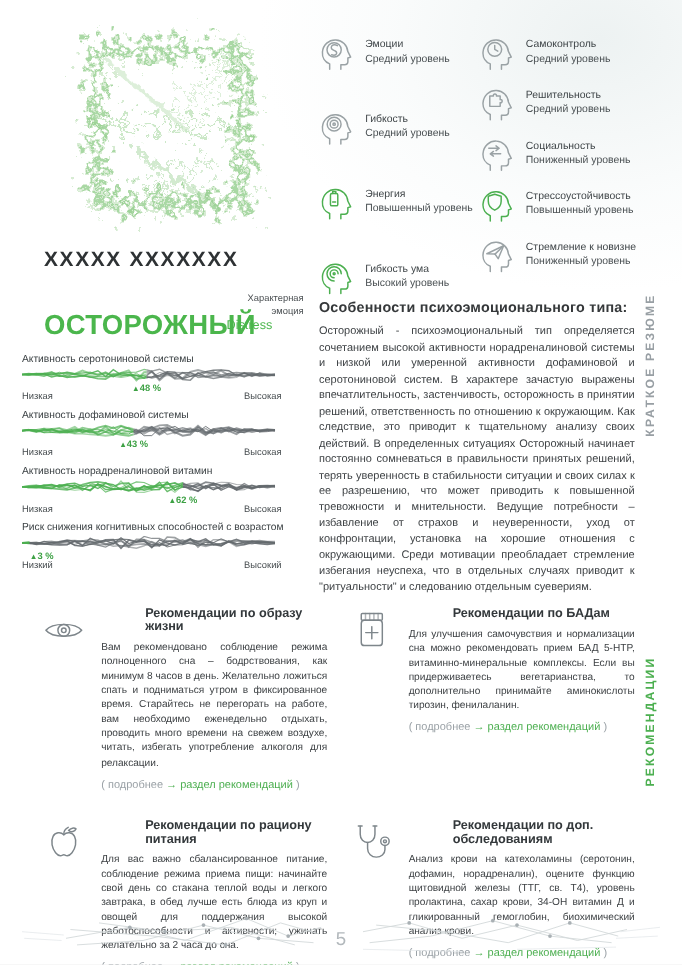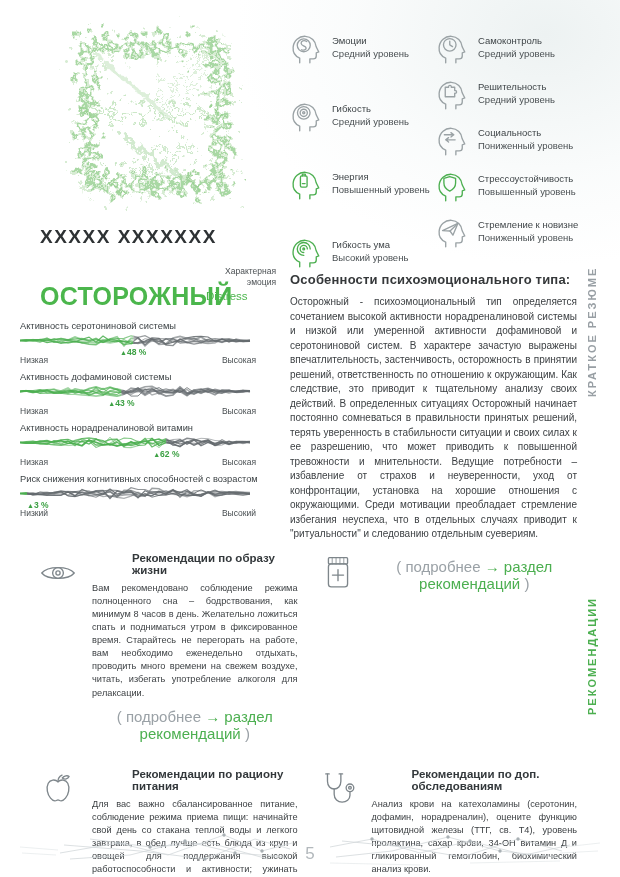--- a/index.html
+++ b/index.html
@@ -56,21 +56,21 @@
   .v-summary { left: 586px; top: 266px; height: 132px; color: #989fa4; }
   .v-recs { left: 586px; top: 596px; height: 120px; color: #4CAF50; }
 
   
   .recs { position: absolute; left: 36px; top: 550px; width: 541px; display: grid; grid-template-columns: 1fr 1fr; column-gap: 18px; row-gap: 24px; }
   .rec-card { display: grid; grid-template-columns: 46px 1fr; column-gap: 10px; align-items: start; }
   .rec-icon svg { width: 44px; height: 46px; }
   .rec-icon svg * { fill: none; stroke: #7e868b; stroke-width: 1.4; stroke-linecap: round; stroke-linejoin: round; }
   .rec-title { font-size: 11.5px; font-weight: bold; color: #33383b; margin: 2px 0 6px; padding-left: 40px; }
   .rec-body { margin: 0; font-size: 9.2px; line-height: 1.42; color: #3d4144; text-align: justify; }
-  .more { margin-top: 8px; font-size: 15px; color: #9aa1a6; text-align: center; }
+  .more { margin-top: 8px; font-size: 10px; color: #9aa1a6; }
   .more .grn { color: #4CAF50; }
   .more a { text-decoration: none; cursor: pointer; }
 
   
   .footer-decor { position: absolute; left: 0; bottom: 4px; }
   .page-num { position: absolute; left: 0; right: 0; bottom: 13px; text-align: center; font-size: 17px; color: #b2b8bc; }
 </style>
 </head>
 <body>
 
@@ -402,20 +402,22 @@
       </div>
 
       <div class="rec-card">
         <span class="rec-icon tone-gray"><svg viewBox="0 0 46 46">
             <rect x="13" y="13.5" width="20" height="24" rx="3"></rect>
             <rect x="13" y="7" width="20" height="6.5" rx="1"></rect>
             <path d="M17 7 V13.5 M21 7 V13.5 M25 7 V13.5 M29 7 V13.5" opacity="0.6"></path>
             <path d="M23 19.5 V31 M17.2 25.2 H28.8"></path>
           </svg></span>
         <div class="rec-content">
+          <h3 class="rec-title">Рекомендации по БАДам</h3>
+          <p class="rec-body">Для улучшения самочувствия и нормализации сна можно рекомендовать прием БАД 5-HTP, витаминно-минеральные комплексы. Если вы придерживаетесь вегетарианства, то дополнительно принимайте аминокислоты тирозин, фенилаланин.</p>
           <div class="more">
             <span>( </span><span>подробнее </span><span class="grn">→ </span><a class="grn">раздел рекомендаций</a><span> )</span>
           </div>
         </div>
       </div>
 
       <div class="rec-card">
         <span class="rec-icon tone-gray"><svg viewBox="0 0 46 46">
             <path d="M23 15.5 C20 12.5 14.8 13.2 12.8 17 C10.3 21.8 12 28.6 15.2 32.6 C17.3 35.2 19.9 36 21.8 34.8 C22.5 34.4 23.5 34.4 24.2 34.8 C26.1 36 28.7 35.2 30.8 32.6 C34 28.6 35.7 21.8 33.2 17 C31.2 13.2 26 12.5 23 15.5 Z"></path>
             <path d="M23 15.5 C22.8 12.3 24.5 9.8 27.2 8.5"></path>

